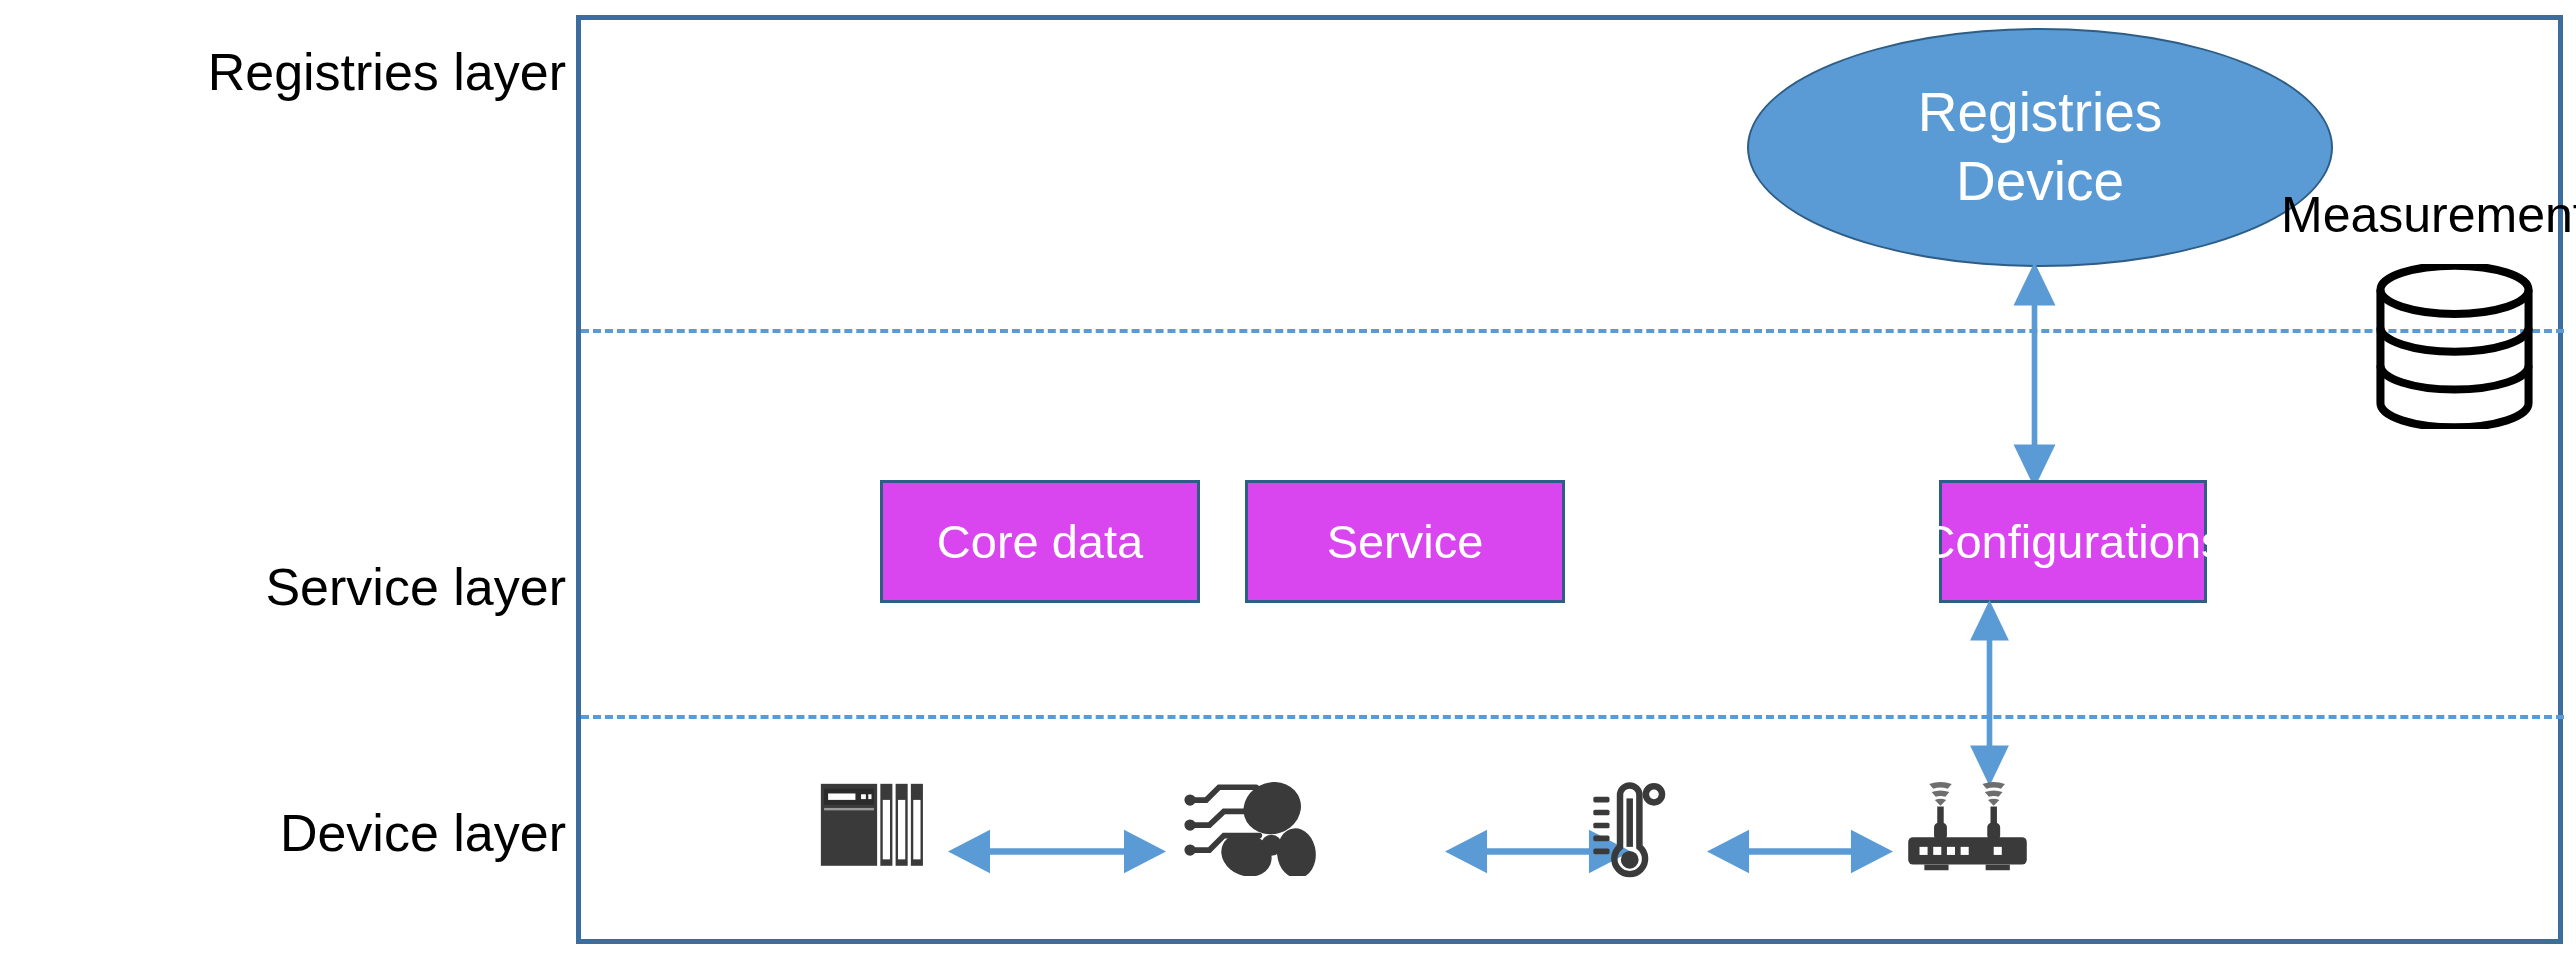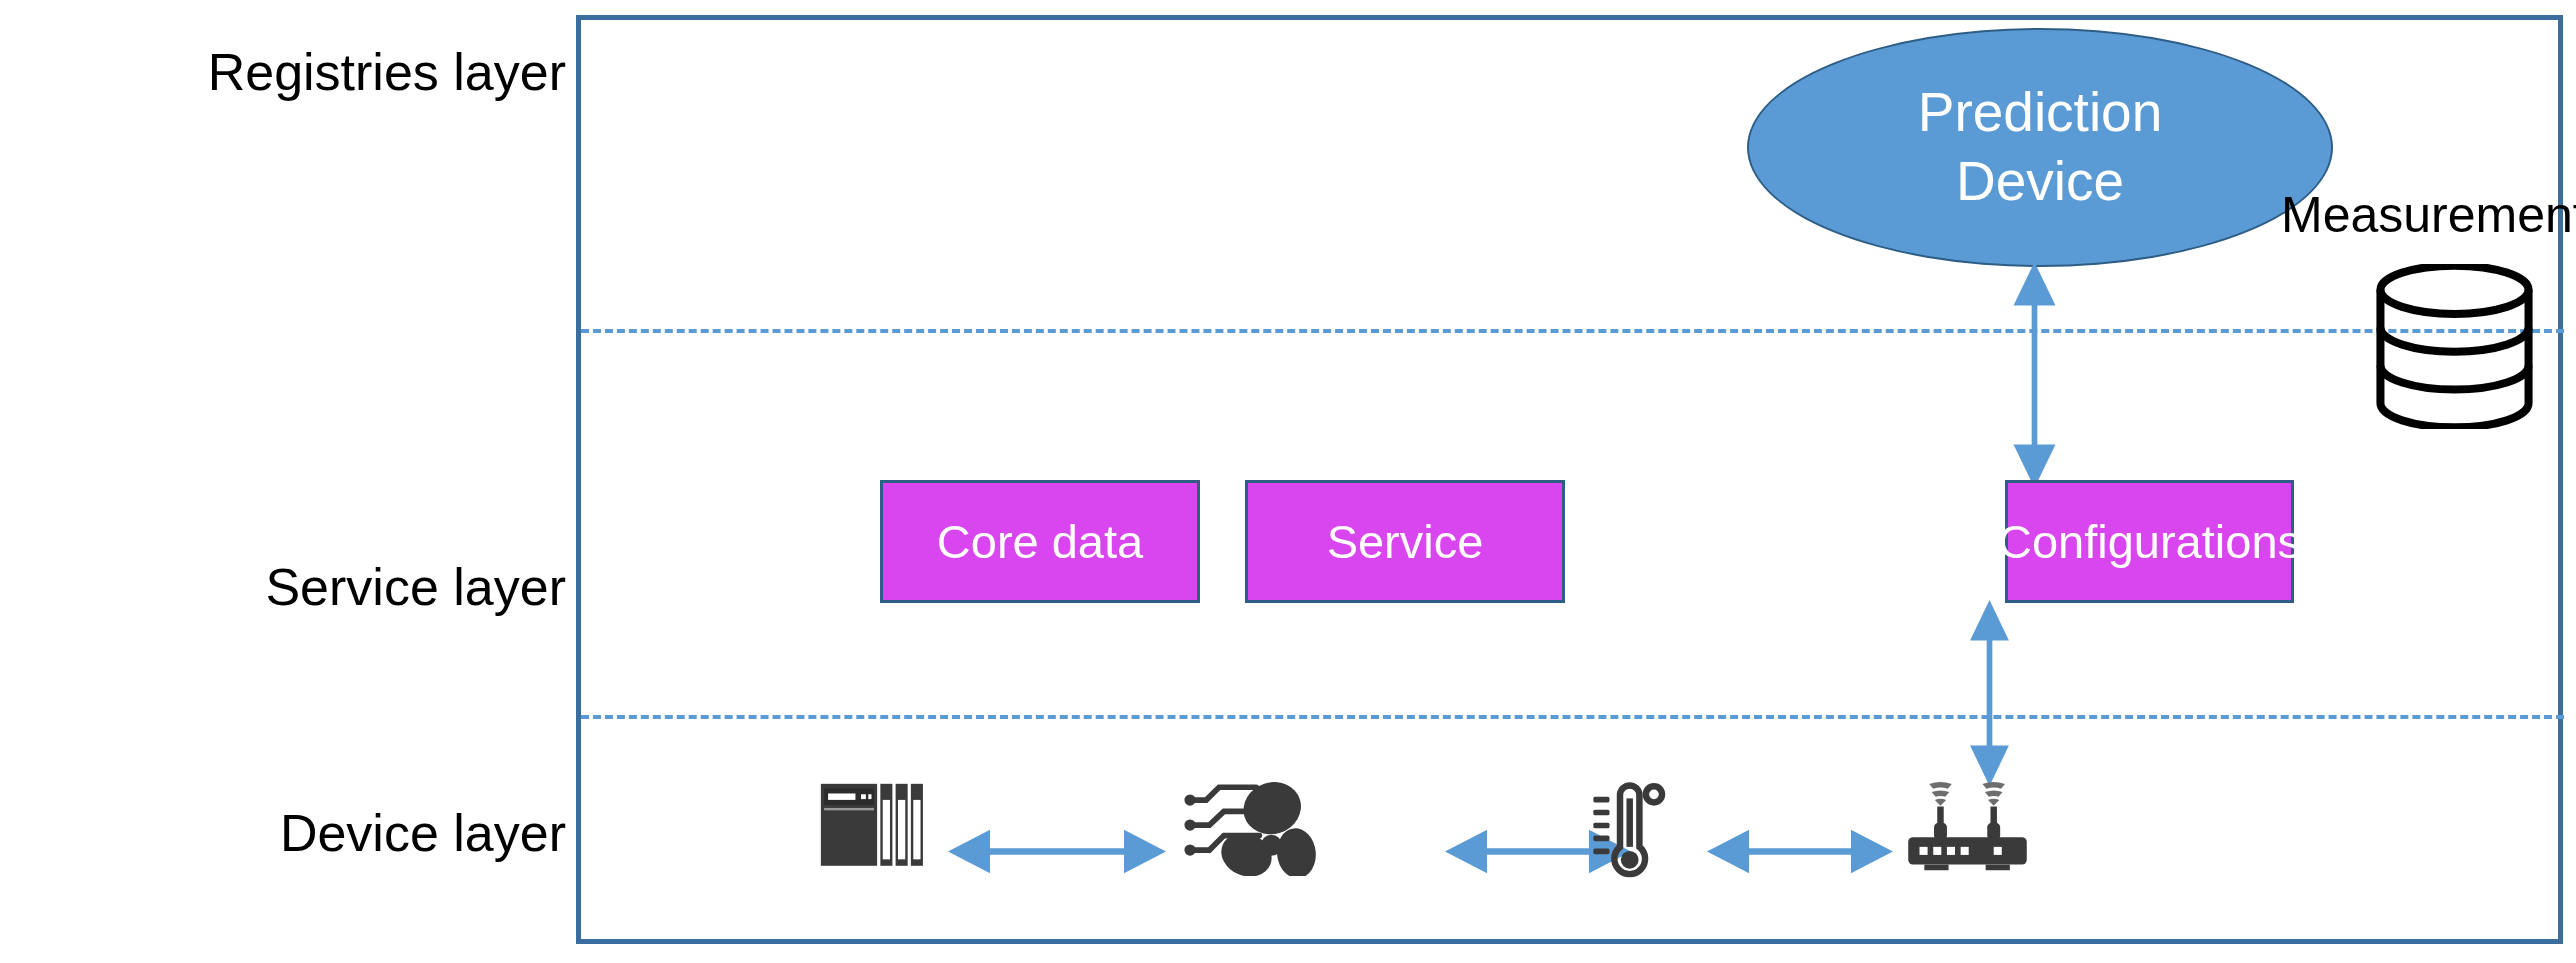--- a/index.html
+++ b/index.html
@@ -95,21 +95,21 @@
   }
   #service-box-0 { left: 299px;  width: 321px; }
   #service-box-1 { left: 480px;  width: 321px; top: 460px; }
   #service-box-2 { left: 676px;  width: 321px; }
   #service-box-3 { left: 862px; width: 321px; }
 
   
   #service-box-0 { left: 299px;  width: 320px; }
   #service-box-1 { left: 664px;  width: 320px; }
   #service-box-2 { left: 1030px; width: 320px; }
-  #service-box-3 { left: 1424px; width: 289px; }
+  #service-box-3 { left: 1358px; width: 268px; }
 
   
   #measurements-group {
     position: absolute;
     left: 1752px;
     top: 170px;
     width: 242px;
     text-align: center;
   }
   #measurements-label {
@@ -157,21 +157,21 @@
   <div class="layer-label" id="label-application">Registries layer</div>
   <div class="layer-label" id="label-service">Service layer</div>
   <div class="layer-label" id="label-device">Device layer</div>
 
   <div id="frame">
 
     <div class="divider" id="divider-app-service"></div>
     <div class="divider" id="divider-service-device"></div>
 
     <div id="prediction-model">
-      <span>Prediction</span>
+      <span>Registries</span>
       <span>Device</span>
     </div>
 
     <svg class="v-arrow" id="arrow-model-registries" width="65" height="226" viewBox="0 0 80 280">
       <line x1="40" y1="26" x2="40" y2="254" stroke="#5B9BD5" stroke-width="7"></line>
       <polygon points="40,0 66,54 14,54" fill="#5B9BD5"></polygon>
       <polygon points="40,280 66,226 14,226" fill="#5B9BD5"></polygon>
     </svg>
 
     <div class="service-box" id="service-box-0">

